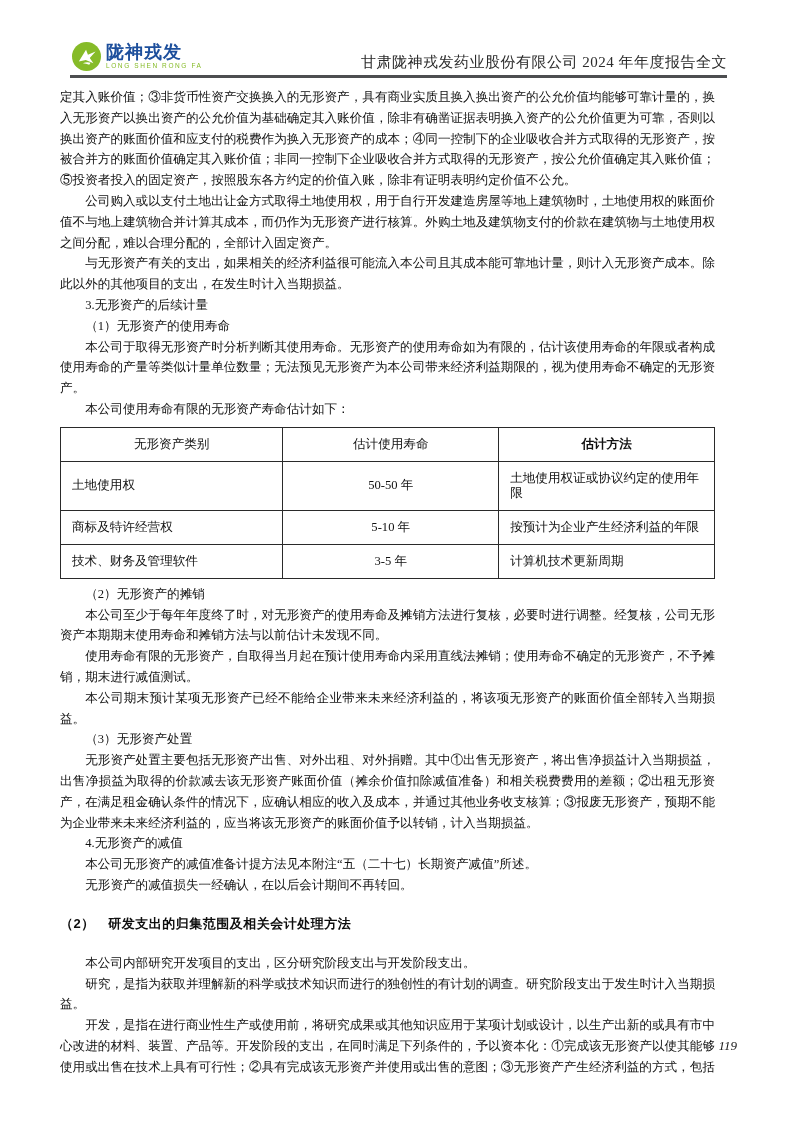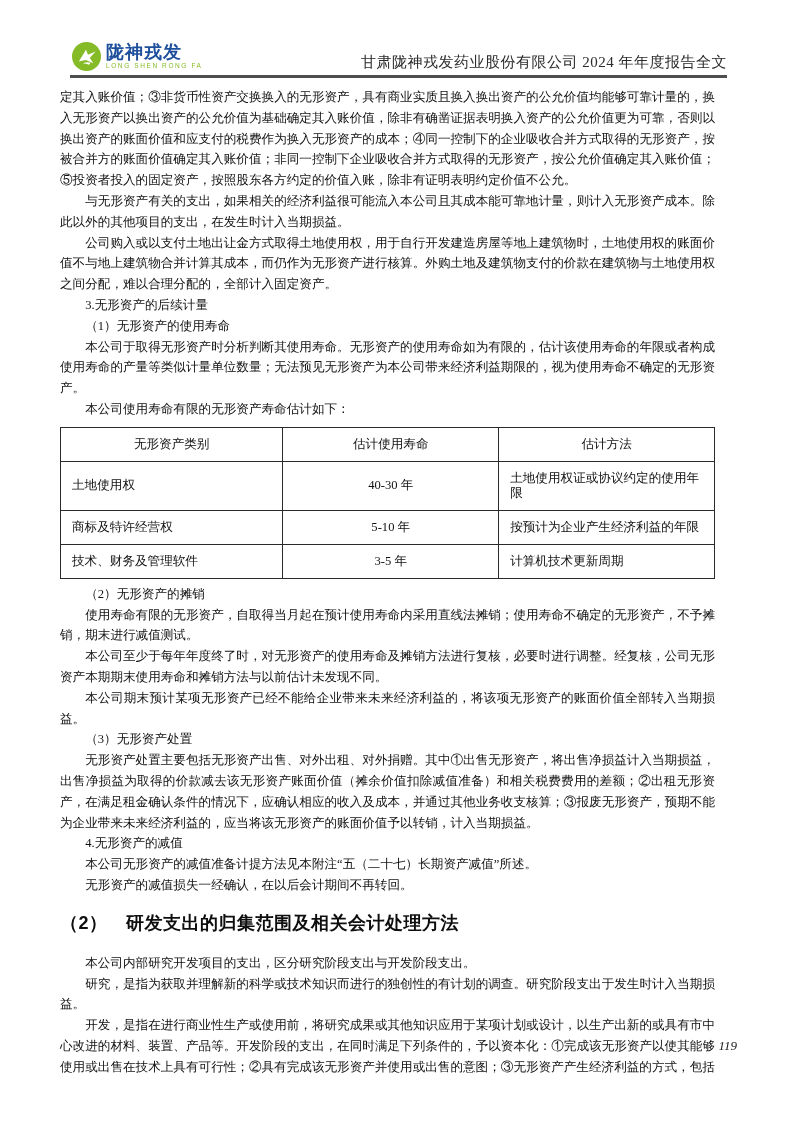--- a/index.html
+++ b/index.html
@@ -58,29 +58,29 @@
     padding-left: 28px;
   }
   table.ul-table td {
     border: 1.5px solid #2a2a2a;
     font-size: 12.6px; line-height: 15px;
     padding: 9px 8px;
     vertical-align: middle;
   }
   table.ul-table .c1 { width: 34%; }
   table.ul-table .c2 { width: 33%; }
-  table.ul-table .c3 { width: 33%; }
+  table.ul-table .c3 { width: 33%; font-weight: bold; }
   table.ul-table thead td { text-align: center; }
   table.ul-table tbody td.left  { text-align: left; padding-left: 11px; }
   table.ul-table tbody td.center { text-align: center; }
 
   
   .section-heading {
     font-family: "Liberation Sans", "DejaVu Sans", sans-serif;
-    font-weight: bold; font-size: 18px; color: #0e0e0e;
+    font-weight: bold; font-size: 13px; color: #0e0e0e;
     margin: 17px 0 19px 0;
     text-align: left; line-height: 21px;
     letter-spacing: 0.5px;
   }
 
   
   .page-number {
     position: absolute; top: 1038px; right: 56px;
     font-size: 13px; color: #1a1a1a; font-style: italic;
   }
@@ -104,57 +104,57 @@
         <span class="logo-en">LONG SHEN RONG FA</span>
       </span>
     </div>
     <div class="header-title">甘肃陇神戎发药业股份有限公司 2024 年年度报告全文</div>
   </div>
   <div class="header-rule"></div>
 
   <div class="content">
 
     <p>定其入账价值；③非货币性资产交换换入的无形资产，具有商业实质且换入换出资产的公允价值均能够可靠计量的，换入无形资产以换出资产的公允价值为基础确定其入账价值，除非有确凿证据表明换入资产的公允价值更为可靠，否则以换出资产的账面价值和应支付的税费作为换入无形资产的成本；④同一控制下的企业吸收合并方式取得的无形资产，按被合并方的账面价值确定其入账价值；非同一控制下企业吸收合并方式取得的无形资产，按公允价值确定其入账价值；⑤投资者投入的固定资产，按照股东各方约定的价值入账，除非有证明表明约定价值不公允。</p>
+    <p class="ind">公司购入或以支付土地出让金方式取得土地使用权，用于自行开发建造房屋等地上建筑物时，土地使用权的账面价值不与地上建筑物合并计算其成本，而仍作为无形资产进行核算。外购土地及建筑物支付的价款在建筑物与土地使用权之间分配，难以合理分配的，全部计入固定资产。</p>
     <p class="ind">与无形资产有关的支出，如果相关的经济利益很可能流入本公司且其成本能可靠地计量，则计入无形资产成本。除此以外的其他项目的支出，在发生时计入当期损益。</p>
-    <p class="ind">公司购入或以支付土地出让金方式取得土地使用权，用于自行开发建造房屋等地上建筑物时，土地使用权的账面价值不与地上建筑物合并计算其成本，而仍作为无形资产进行核算。外购土地及建筑物支付的价款在建筑物与土地使用权之间分配，难以合理分配的，全部计入固定资产。</p>
     <p class="ind">3.无形资产的后续计量</p>
     <p class="ind">（1）无形资产的使用寿命</p>
     <p class="ind">本公司于取得无形资产时分析判断其使用寿命。无形资产的使用寿命如为有限的，估计该使用寿命的年限或者构成使用寿命的产量等类似计量单位数量；无法预见无形资产为本公司带来经济利益期限的，视为使用寿命不确定的无形资产。</p>
     <p class="ind">本公司使用寿命有限的无形资产寿命估计如下：</p>
 
     <table class="ul-table">
       <thead>
         <tr>
           <td class="c1">无形资产类别</td>
           <td class="c2">估计使用寿命</td>
           <td class="c3">估计方法</td>
         </tr>
       </thead>
       <tbody>
         <tr>
           <td class="left">土地使用权</td>
-          <td class="center">40-30 年</td>
+          <td class="center">50-50 年</td>
           <td class="left">土地使用权证或协议约定的使用年限</td>
         </tr>
         <tr>
           <td class="left">商标及特许经营权</td>
           <td class="center">5-10 年</td>
           <td class="left">按预计为企业产生经济利益的年限</td>
         </tr>
         <tr>
           <td class="left">技术、财务及管理软件</td>
           <td class="center">3-5 年</td>
           <td class="left">计算机技术更新周期</td>
         </tr>
       </tbody>
     </table>
 
     <p class="ind">（2）无形资产的摊销</p>
+    <p class="ind">本公司至少于每年年度终了时，对无形资产的使用寿命及摊销方法进行复核，必要时进行调整。经复核，公司无形资产本期期末使用寿命和摊销方法与以前估计未发现不同。</p>
     <p class="ind">使用寿命有限的无形资产，自取得当月起在预计使用寿命内采用直线法摊销；使用寿命不确定的无形资产，不予摊销，期末进行减值测试。</p>
-    <p class="ind">本公司至少于每年年度终了时，对无形资产的使用寿命及摊销方法进行复核，必要时进行调整。经复核，公司无形资产本期期末使用寿命和摊销方法与以前估计未发现不同。</p>
     <p class="ind">本公司期末预计某项无形资产已经不能给企业带来未来经济利益的，将该项无形资产的账面价值全部转入当期损益。</p>
     <p class="ind">（3）无形资产处置</p>
     <p class="ind">无形资产处置主要包括无形资产出售、对外出租、对外捐赠。其中①出售无形资产，将出售净损益计入当期损益，出售净损益为取得的价款减去该无形资产账面价值（摊余价值扣除减值准备）和相关税费费用的差额；②出租无形资产，在满足租金确认条件的情况下，应确认相应的收入及成本，并通过其他业务收支核算；③报废无形资产，预期不能为企业带来未来经济利益的，应当将该无形资产的账面价值予以转销，计入当期损益。</p>
     <p class="ind">4.无形资产的减值</p>
     <p class="ind">本公司无形资产的减值准备计提方法见本附注“五（二十七）长期资产减值”所述。</p>
     <p class="ind">无形资产的减值损失一经确认，在以后会计期间不再转回。</p>
 
     <h2 class="section-heading">（2）　研发支出的归集范围及相关会计处理方法</h2>
 
     <p class="ind">本公司内部研究开发项目的支出，区分研究阶段支出与开发阶段支出。</p>

